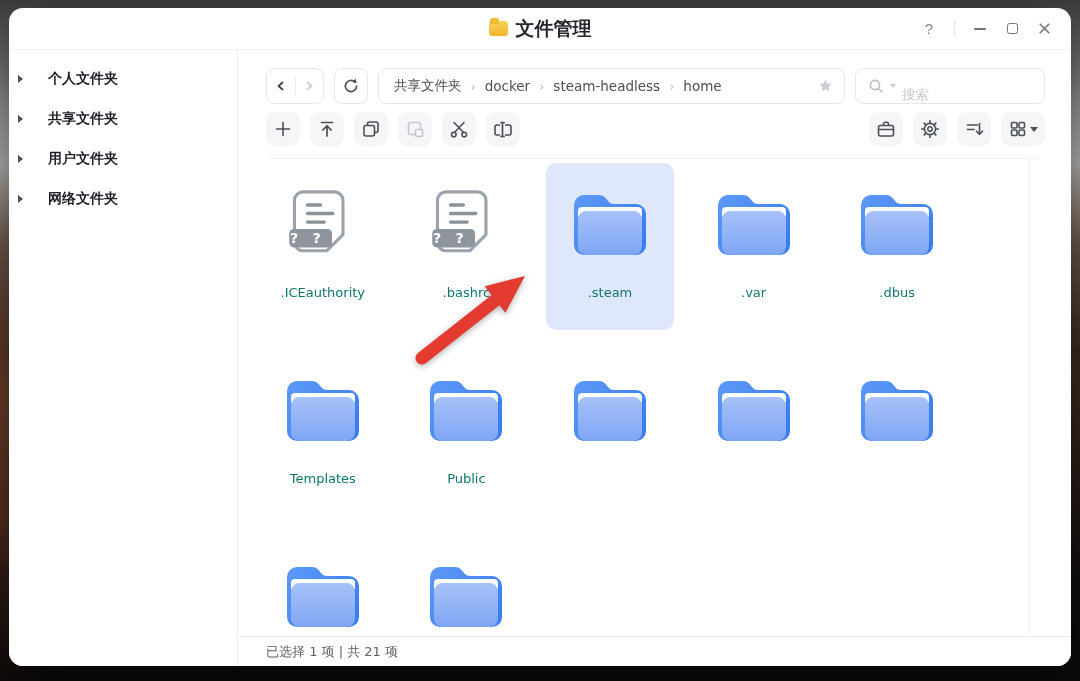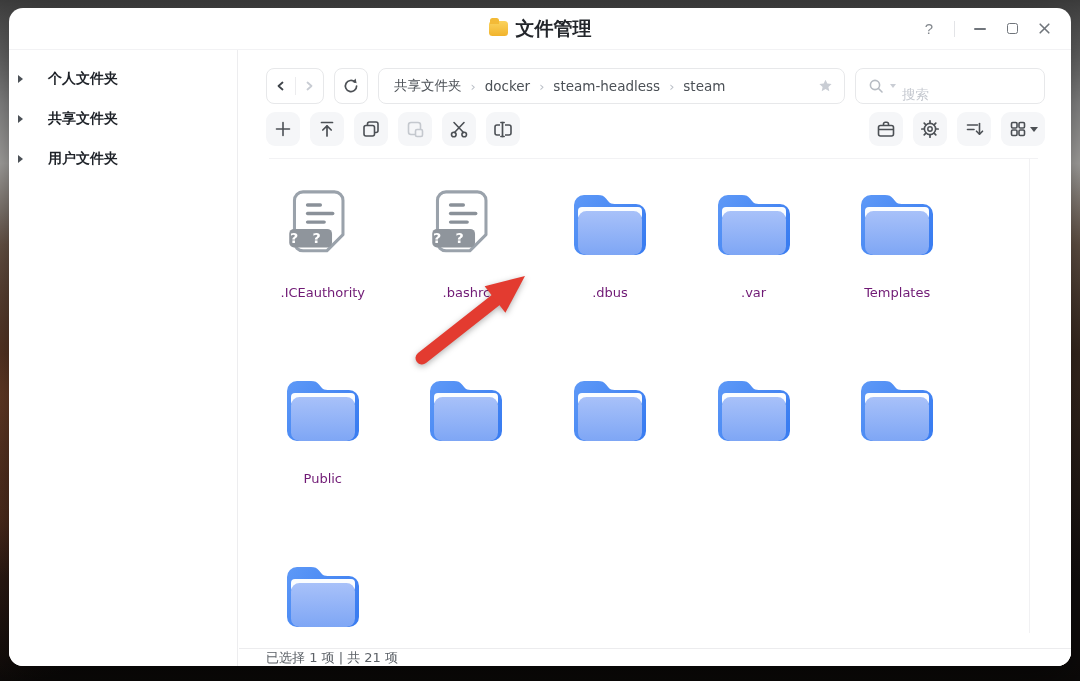--- a/index.html
+++ b/index.html
@@ -65,25 +65,25 @@
   .tbtn{ width:34px; height:34px; border-radius:9px; background:#f5f6f8; display:flex; align-items:center; justify-content:center; cursor:pointer; border:none; }
   .tbtn.wide{ width:44px; gap:3px; }
   .toolsep{ position:absolute; top:108px; left:30px; right:33px; height:1px; background:#f2f2f4; }
   .gutter{ position:absolute; top:108px; bottom:33px; right:41px; width:1px; background:#f1f1f3; }
 
   
   .grid{ position:absolute; left:12px; top:113px; width:719px; height:470px; overflow:hidden; display:flex; flex-wrap:wrap; align-content:flex-start; }
   .cell{ position:relative; width:143.6px; height:186px; display:flex; flex-direction:column; align-items:center; cursor:pointer; }
   .cell.selected::before{ content:""; position:absolute; left:8px; right:8px; top:0; bottom:19px; background:#dfe8fa; border-radius:10px; }
   .icon-wrap{ position:relative; z-index:1; margin-top:26px; height:78px; display:flex; justify-content:center; }
-  .label{ position:absolute; z-index:1; top:122px; left:4px; right:4px; text-align:center; font-size:13px; color:#701a75; white-space:nowrap; overflow:hidden; }
+  .label{ position:absolute; z-index:1; top:122px; left:4px; right:4px; text-align:center; font-size:13px; color:#0f766e; white-space:nowrap; overflow:hidden; }
   .badge-q{ font-family:inherit; font-weight:700; font-size:15px; fill:#fff; letter-spacing:5px; }
 
   
-  .statusbar{ position:absolute; left:0; right:0; bottom:0; height:18px; background:#fff; border-top:1px solid #ececee; display:flex; align-items:center; padding-left:27px; font-size:13px; color:#5c6167; z-index:5; }
+  .statusbar{ position:absolute; left:0; right:0; bottom:0; height:30px; background:#fff; border-top:1px solid #ececee; display:flex; align-items:center; padding-left:27px; font-size:13px; color:#5c6167; z-index:5; }
 
   
   .arrow-annot{ position:absolute; left:400px; top:258px; z-index:50; pointer-events:none; filter:drop-shadow(0 2px 3px rgba(0,0,0,.3)); }
 
   .ic{ display:block; }
 </style>
 </head>
 <body>
 
 <svg width="0" height="0" style="position:absolute">
@@ -132,20 +132,24 @@
           <span class="side-label">个人文件夹</span>
         </div>
         <div class="side-item">
           <span class="tri"></span>
           <span class="side-label">共享文件夹</span>
         </div>
         <div class="side-item">
           <span class="tri"></span>
           <span class="side-label">用户文件夹</span>
         </div>
+        <div class="side-item">
+          <span class="tri"></span>
+          <span class="side-label">网络文件夹</span>
+        </div>
       </div>
 
       <div class="content">
 
         <div class="navrow">
           <div class="boxed pill">
             <button class="pill-half">
               <svg class="ic" width="12" height="12" viewBox="0 0 12 12">
                   <polyline points="7.5,2.5 3.5,6 7.5,9.5" fill="none" stroke="#3f444a" stroke-width="1.8" stroke-linecap="round" stroke-linejoin="round"></polyline>
                 </svg>
@@ -165,21 +169,21 @@
             </svg>
           </button>
 
           <div class="boxed breadcrumb">
             <span class="crumb">共享文件夹</span>
             <span class="crumb-sep">›</span>
             <span class="crumb">docker</span>
             <span class="crumb-sep">›</span>
             <span class="crumb">steam-headless</span>
             <span class="crumb-sep">›</span>
-            <span class="crumb">steam</span>
+            <span class="crumb">home</span>
             <span class="star-wrap">
               <svg class="ic" width="15" height="15" viewBox="0 0 15 15">
                   <path d="M7.5,1.2 L9.3,5.1 13.6,5.6 10.4,8.5 11.3,12.8 7.5,10.6 3.7,12.8 4.6,8.5 1.4,5.6 5.7,5.1 Z" fill="#c9cdd4"></path>
                 </svg>
             </span>
           </div>
 
           <div class="boxed search">
             <svg class="ic" width="16" height="16" viewBox="0 0 16 16">
                 <circle cx="7" cy="7" r="4.6" fill="none" stroke="#b7bcc3" stroke-width="1.6"></circle>
@@ -307,41 +311,51 @@
                 <rect x="19" y="15" width="17" height="3.6" rx="1.8" fill="#8a9199"></rect>
                 <rect x="19" y="24" width="30" height="3.6" rx="1.8" fill="#8a9199"></rect>
                 <rect x="19" y="33" width="21" height="3.6" rx="1.8" fill="#8a9199"></rect>
                 <rect x="1.5" y="42" width="45" height="19.5" rx="5" fill="#8f959c"></rect>
                 <text class="badge-q" x="21" y="57" text-anchor="middle">? ?</text>
               </svg>
             </div>
             <div class="label">.bashrc</div>
           </div>
 
+          <div class="cell selected">
+            <div class="icon-wrap">
+              <svg class="ic" width="82" height="72" viewBox="0 0 82 72">
+                  <path d="M5,16 a10,10 0 0 1 10,-10 h14 c4,0 6,1 8,3.5 l2.5,3 c1.5,1.8 3.5,2.5 6,2.5 h21.5 a10,10 0 0 1 10,10 v31 a10,10 0 0 1 -10,10 h-52 a10,10 0 0 1 -10,-10 z" fill="url(#foldTab)"></path>
+                  <rect x="9" y="18" width="64" height="12" rx="4" fill="#fbfdff"></rect>
+                  <rect x="9" y="22" width="64" height="44" rx="8.5" fill="url(#foldBody)"></rect>
+                </svg>
+            </div>
+            <div class="label">.steam</div>
+          </div>
+
+          <div class="cell">
+            <div class="icon-wrap">
+              <svg class="ic" width="82" height="72" viewBox="0 0 82 72">
+                  <path d="M5,16 a10,10 0 0 1 10,-10 h14 c4,0 6,1 8,3.5 l2.5,3 c1.5,1.8 3.5,2.5 6,2.5 h21.5 a10,10 0 0 1 10,10 v31 a10,10 0 0 1 -10,10 h-52 a10,10 0 0 1 -10,-10 z" fill="url(#foldTab)"></path>
+                  <rect x="9" y="18" width="64" height="12" rx="4" fill="#fbfdff"></rect>
+                  <rect x="9" y="22" width="64" height="44" rx="8.5" fill="url(#foldBody)"></rect>
+                </svg>
+            </div>
+            <div class="label">.var</div>
+          </div>
 
           <div class="cell">
             <div class="icon-wrap">
               <svg class="ic" width="82" height="72" viewBox="0 0 82 72">
                   <path d="M5,16 a10,10 0 0 1 10,-10 h14 c4,0 6,1 8,3.5 l2.5,3 c1.5,1.8 3.5,2.5 6,2.5 h21.5 a10,10 0 0 1 10,10 v31 a10,10 0 0 1 -10,10 h-52 a10,10 0 0 1 -10,-10 z" fill="url(#foldTab)"></path>
                   <rect x="9" y="18" width="64" height="12" rx="4" fill="#fbfdff"></rect>
                   <rect x="9" y="22" width="64" height="44" rx="8.5" fill="url(#foldBody)"></rect>
                 </svg>
             </div>
             <div class="label">.dbus</div>
-          </div>
-
-          <div class="cell">
-            <div class="icon-wrap">
-              <svg class="ic" width="82" height="72" viewBox="0 0 82 72">
-                  <path d="M5,16 a10,10 0 0 1 10,-10 h14 c4,0 6,1 8,3.5 l2.5,3 c1.5,1.8 3.5,2.5 6,2.5 h21.5 a10,10 0 0 1 10,10 v31 a10,10 0 0 1 -10,10 h-52 a10,10 0 0 1 -10,-10 z" fill="url(#foldTab)"></path>
-                  <rect x="9" y="18" width="64" height="12" rx="4" fill="#fbfdff"></rect>
-                  <rect x="9" y="22" width="64" height="44" rx="8.5" fill="url(#foldBody)"></rect>
-                </svg>
-            </div>
-            <div class="label">.var</div>
           </div>
 
 
           <div class="cell">
             <div class="icon-wrap">
               <svg class="ic" width="82" height="72" viewBox="0 0 82 72">
                   <path d="M5,16 a10,10 0 0 1 10,-10 h14 c4,0 6,1 8,3.5 l2.5,3 c1.5,1.8 3.5,2.5 6,2.5 h21.5 a10,10 0 0 1 10,10 v31 a10,10 0 0 1 -10,10 h-52 a10,10 0 0 1 -10,-10 z" fill="url(#foldTab)"></path>
                   <rect x="9" y="18" width="64" height="12" rx="4" fill="#fbfdff"></rect>
                   <rect x="9" y="22" width="64" height="44" rx="8.5" fill="url(#foldBody)"></rect>
                 </svg>

